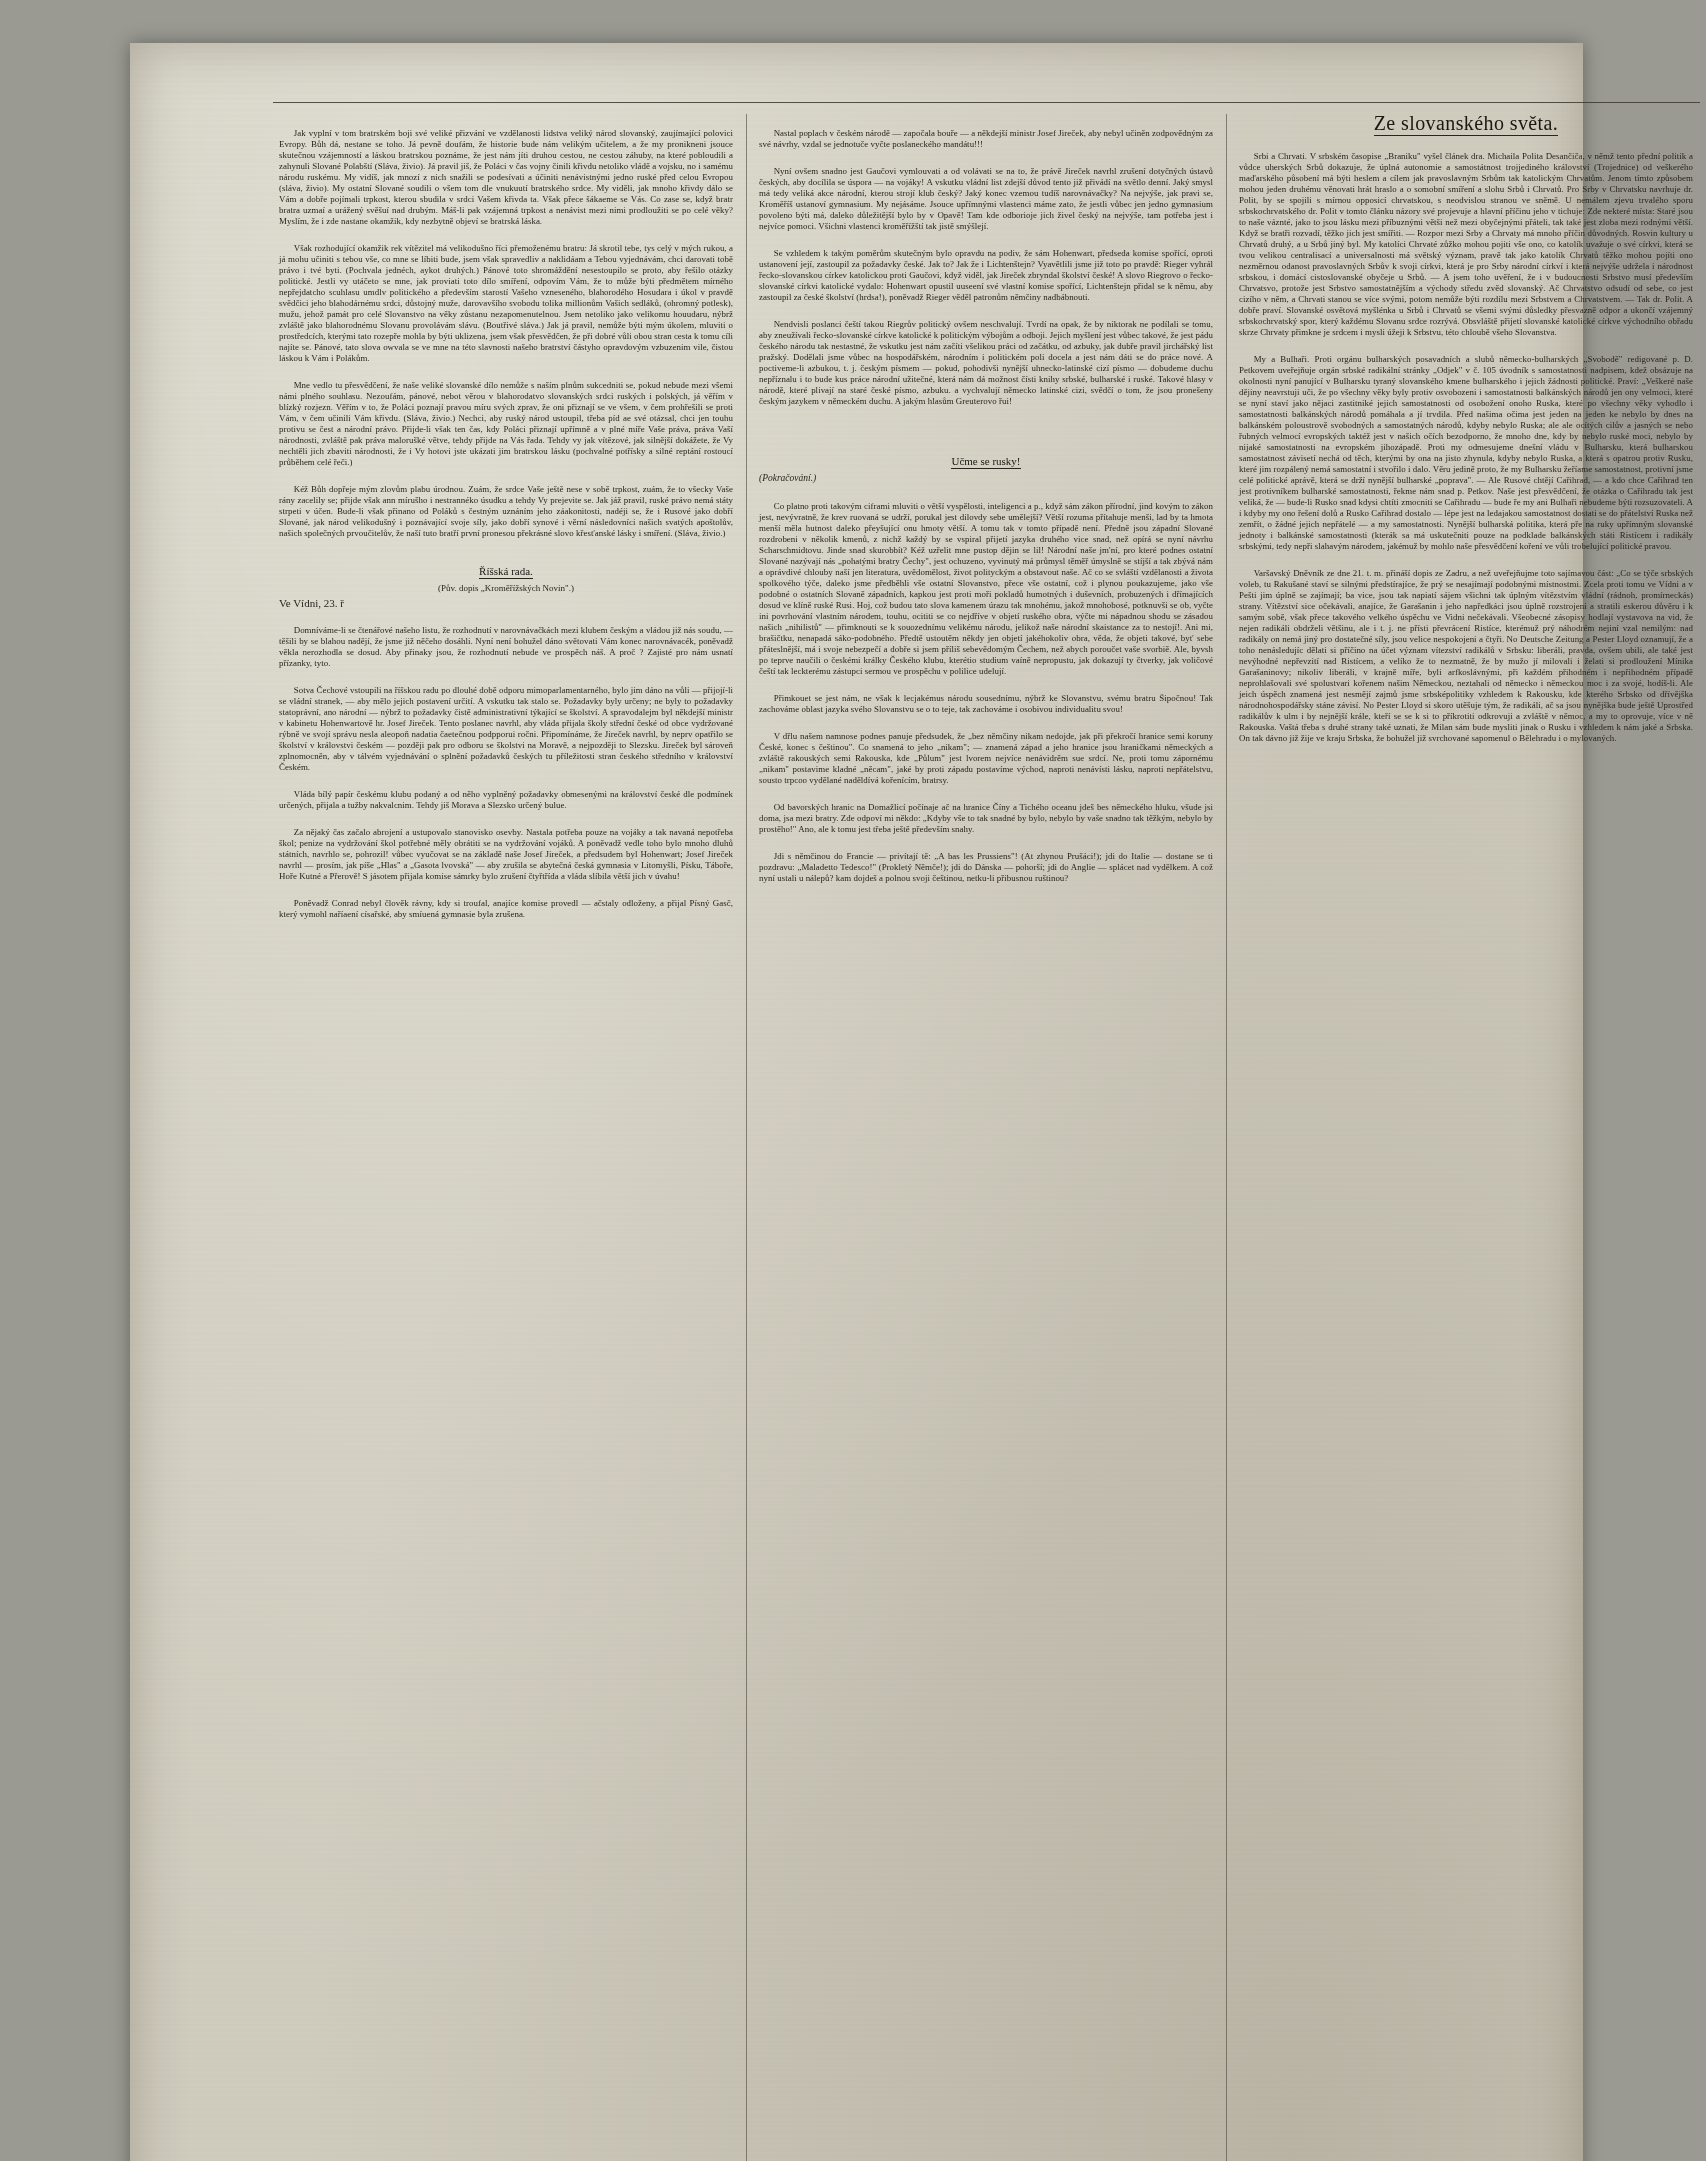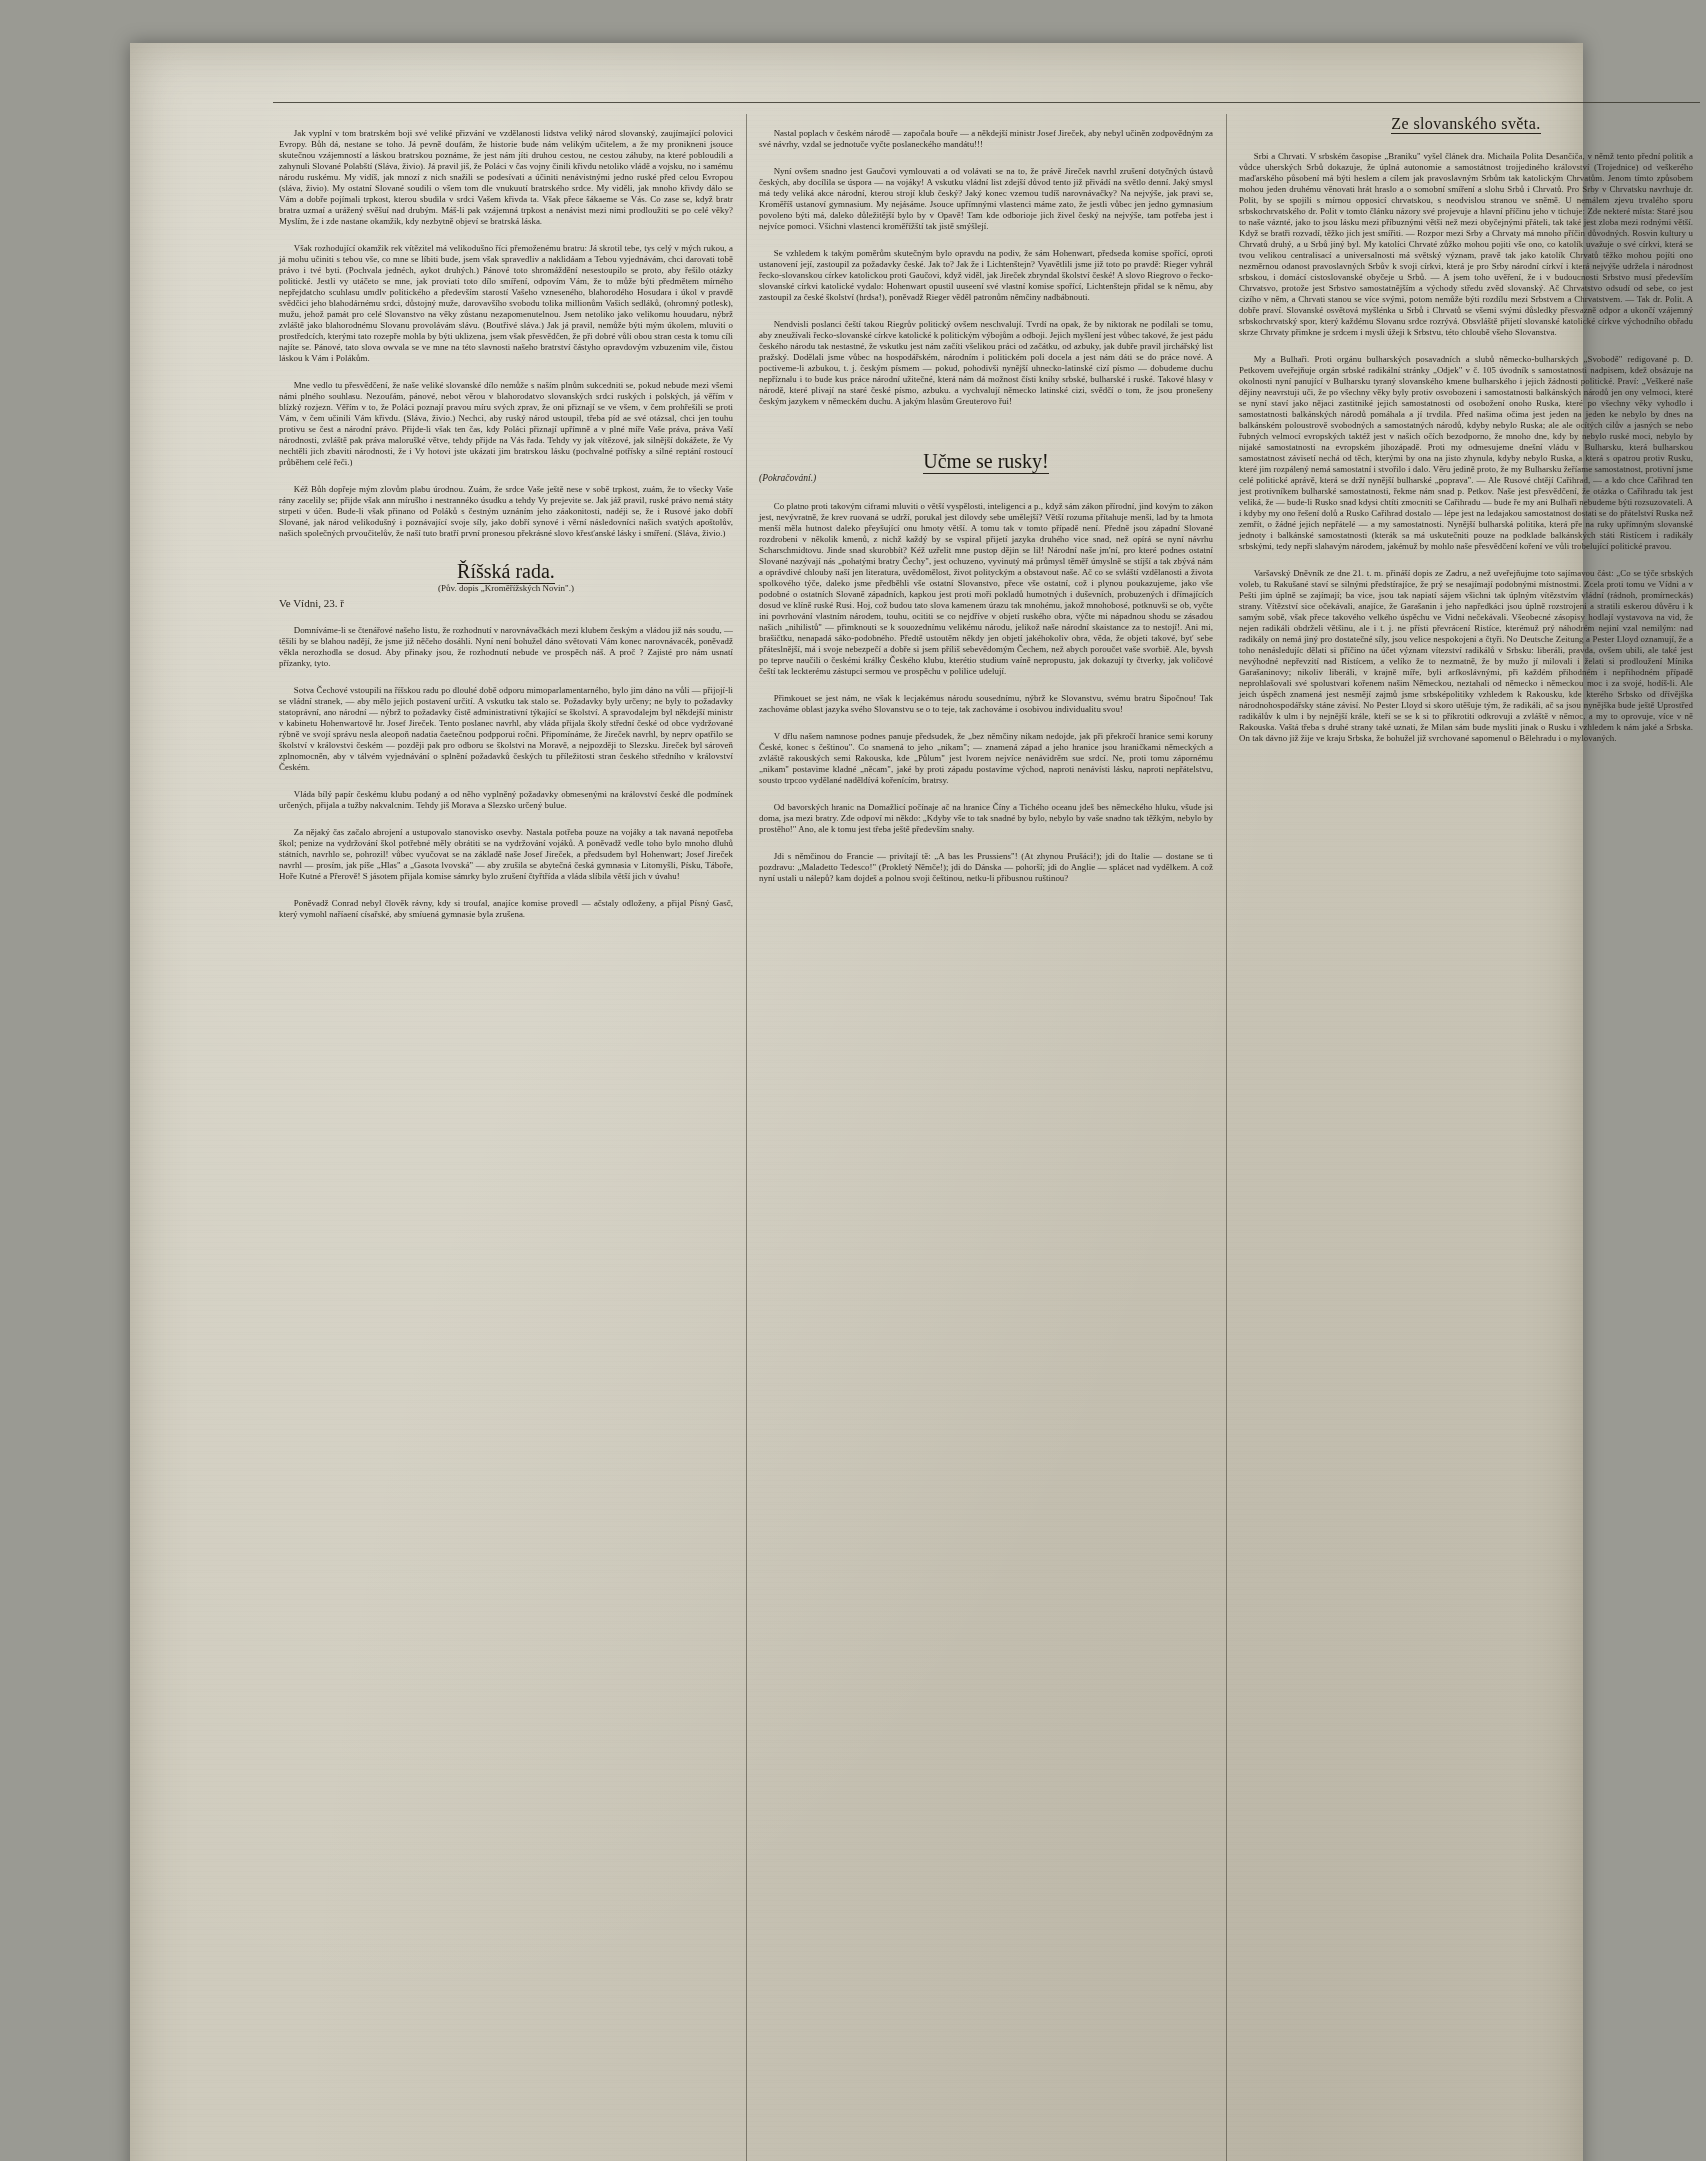--- a/index.html
+++ b/index.html
@@ -79,35 +79,35 @@
     color: #241f18;
     hyphens: auto;
     letter-spacing: 0.04px;
   }
   .body-text p {
     margin: 16px 0 0 0;
     text-indent: 14.7px;
   }
   .head-main {
     font-family: "Liberation Serif", serif;
-    font-size: 16px;
+    font-size: 20px;
     line-height: 23px;
     text-align: center;
     color: #1c1812;
     letter-spacing: 0.4px;
     margin: 0 0 2.6px 0;
     font-weight: normal;
   }
   .head-main .u {
     border-bottom: 0.9px solid #2a251c;
     padding-bottom: 0.9px;
   }
   .head-sec {
     font-family: "Liberation Serif", serif;
-    font-size: 20px;
+    font-size: 11px;
     line-height: 21px;
     text-align: center;
     color: #1c1812;
     margin: 11.2px 0 0.9px 0;
     font-weight: normal;
   }
   .head-sec .u {
     border-bottom: 0.9px solid #2a251c;
     padding-bottom: 0.9px;
   }

